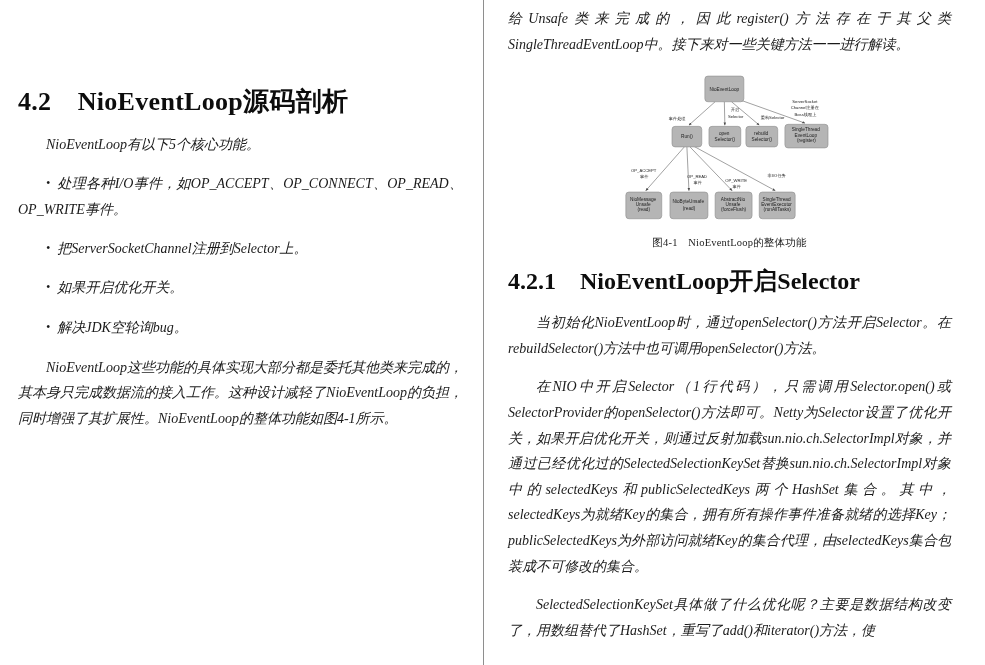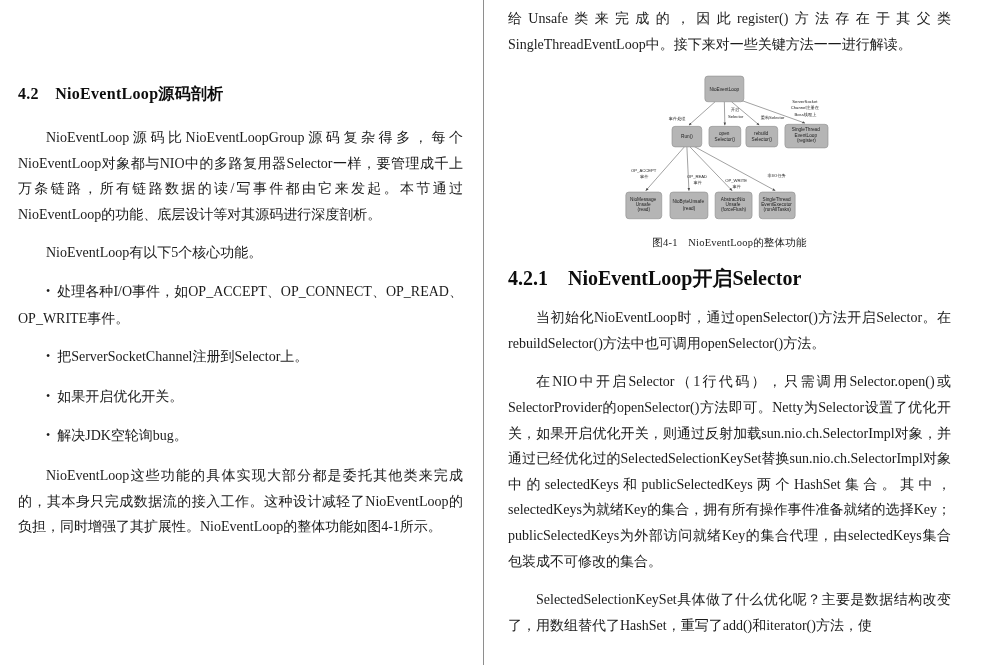--- a/index.html
+++ b/index.html
@@ -6,26 +6,26 @@
   body{
     width:985px;height:665px;background:#ffffff;overflow:hidden;
     font-family:"Liberation Serif","DejaVu Serif",serif;color:#141414;
   }
   .spread{display:flex;width:100%;height:100%}
   .page{box-sizing:border-box;overflow:hidden}
   .page-left{width:483px;padding:0 20px 0 18px}
   .divider{width:1px;background:#8e8e8e;flex:none;height:665px}
   .page-right{flex:1;padding:0 34px 0 24px}
 
-  h1.sec{font-size:16px;font-weight:bold;margin:84px 0 0 0;letter-spacing:.3px;color:#0d0d0d}
-  h2.subsec{font-size:20px;font-weight:bold;margin:15px 0 0 0;color:#0d0d0d}
+  h1.sec{font-size:26px;font-weight:bold;margin:84px 0 0 0;letter-spacing:.3px;color:#0d0d0d}
+  h2.subsec{font-size:24px;font-weight:bold;margin:15px 0 0 0;color:#0d0d0d}
 
   p.body{
     font-size:14px;line-height:25.6px;text-align:justify;
-    margin:13px 0 0 0;text-indent:2em;color:#1a1a1a;
+    margin:13px 0 0 0;text-indent:2em;color:#1a1a1a;font-style:italic;
   }
   p.body.first{margin-top:20px}
   p.body.cont{text-indent:0}
   .page-right p.body.top{margin-top:6px}
 
   .bullet .bdot{margin-right:7px;font-size:12px;position:relative;top:-1px}
 
   .figure{margin:16px 0 0 0;text-align:center}
   .figure svg{display:inline-block}
   .caption{font-size:10.5px;color:#222;margin-top:3px;text-align:center;letter-spacing:.2px}
@@ -36,21 +36,20 @@
   .dg-node-label{font-size:4.6px;fill:#1c1c1c;text-anchor:middle;font-family:"Liberation Sans","DejaVu Sans",sans-serif}
   .dg-edge-label{font-size:4.1px;fill:#222;text-anchor:middle;font-family:"Liberation Sans","DejaVu Sans",sans-serif}
 </style>
 </head>
 <body>
 
 <div class="spread">
 
   <div class="page page-left">
     <h1 class="sec">4.2　NioEventLoop源码剖析</h1>
-    <p class="body first">NioEventLoop源码比NioEventLoopGroup源码复杂得多，每个NioEventLoop对象都与NIO中的多路复用器Selector一样，要管理成千上万条链路，所有链路数据的读/写事件都由它来发起。本节通过NioEventLoop的功能、底层设计等对其源码进行深度剖析。</p>
     <p class="body">NioEventLoop有以下5个核心功能。</p>
 
     <p class="body bullet"><span class="bdot">•</span><span>处理各种I/O事件，如OP_ACCEPT、OP_CONNECT、OP_READ、OP_WRITE事件。</span></p>
     <p class="body bullet"><span class="bdot">•</span><span>把ServerSocketChannel注册到Selector上。</span></p>
     <p class="body bullet"><span class="bdot">•</span><span>如果开启优化开关。</span></p>
     <p class="body bullet"><span class="bdot">•</span><span>解决JDK空轮询bug。</span></p>
 
     <p class="body">NioEventLoop这些功能的具体实现大部分都是委托其他类来完成的，其本身只完成数据流的接入工作。这种设计减轻了NioEventLoop的负担，同时增强了其扩展性。NioEventLoop的整体功能如图4-1所示。</p>
   </div>
 

